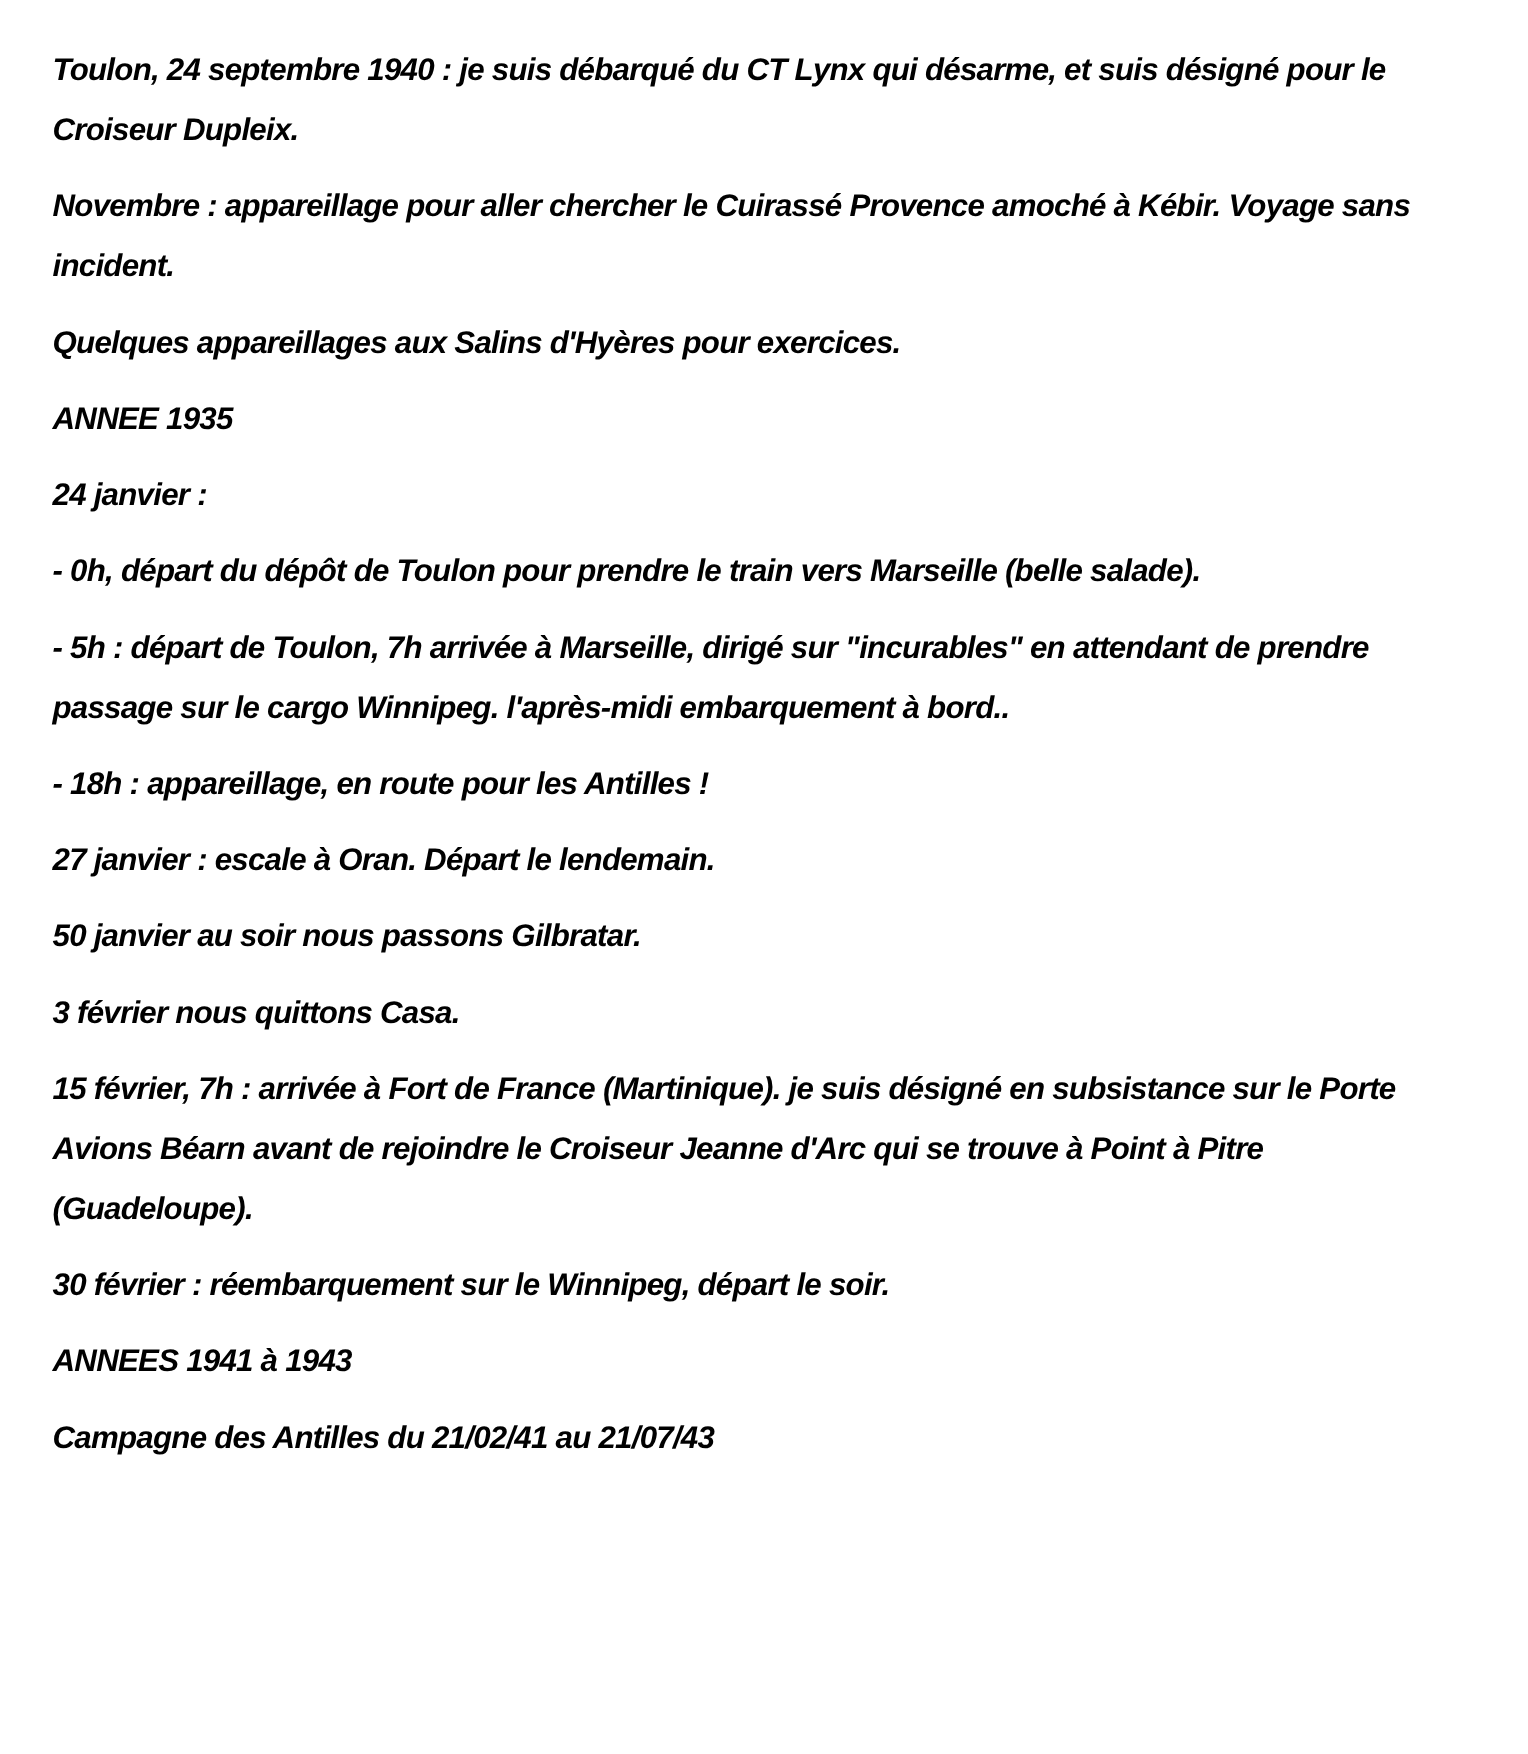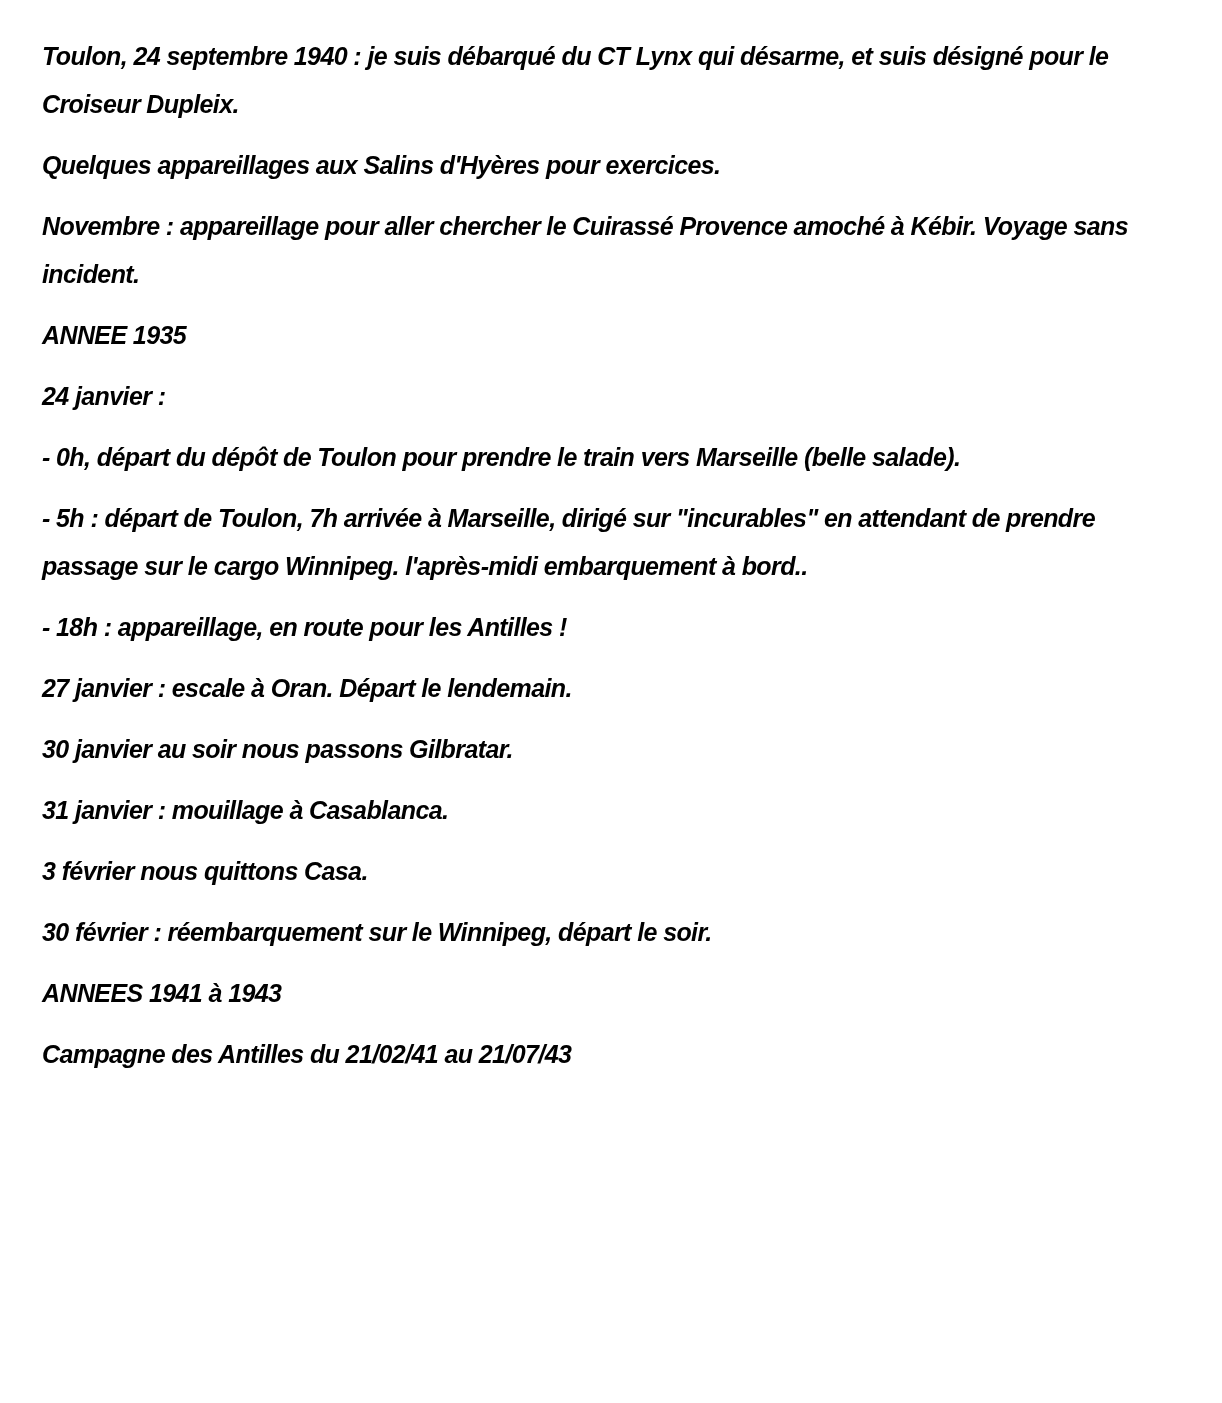--- a/index.html
+++ b/index.html
@@ -29,27 +29,27 @@
   .page p {
     margin: 0 0 13px 0;
     white-space: normal;
   }
 </style>
 </head>
 <body>
 
 <div class="page">
   <p>Toulon, 24 septembre 1940 : je suis débarqué du CT Lynx qui désarme, et suis désigné pour le Croiseur Dupleix.</p>
+  <p>Novembre : appareillage pour aller chercher le Cuirassé Provence amoché à Kébir. Voyage sans incident.</p>
   <p>Quelques appareillages aux Salins d'Hyères pour exercices.</p>
-  <p>Novembre : appareillage pour aller chercher le Cuirassé Provence amoché à Kébir. Voyage sans incident.</p>
   <p>ANNEE 1935</p>
   <p>24 janvier :</p>
   <p>- 0h, départ du dépôt de Toulon pour prendre le train vers Marseille (belle salade).</p>
   <p>- 5h : départ de Toulon, 7h arrivée à Marseille, dirigé sur "incurables" en attendant de prendre passage sur le cargo Winnipeg. l'après-midi embarquement à bord..</p>
   <p>- 18h : appareillage, en route pour les Antilles !</p>
   <p>27 janvier : escale à Oran. Départ le lendemain.</p>
-  <p>30 janvier au soir nous passons Gilbratar.</p>
-  <p>31 janvier : mouillage à Casablanca.</p>
+  <p>50 janvier au soir nous passons Gilbratar.</p>
   <p>3 février nous quittons Casa.</p>
+  <p>15 février, 7h : arrivée à Fort de France (Martinique). je suis désigné en subsistance sur le Porte Avions Béarn avant de rejoindre le Croiseur Jeanne d'Arc qui se trouve à Point à Pitre (Guadeloupe).</p>
   <p>30 février : réembarquement sur le Winnipeg, départ le soir.</p>
   <p>ANNEES 1941 à 1943</p>
   <p>Campagne des Antilles du 21/02/41 au 21/07/43</p>
 </div>
 
 </body></html>

